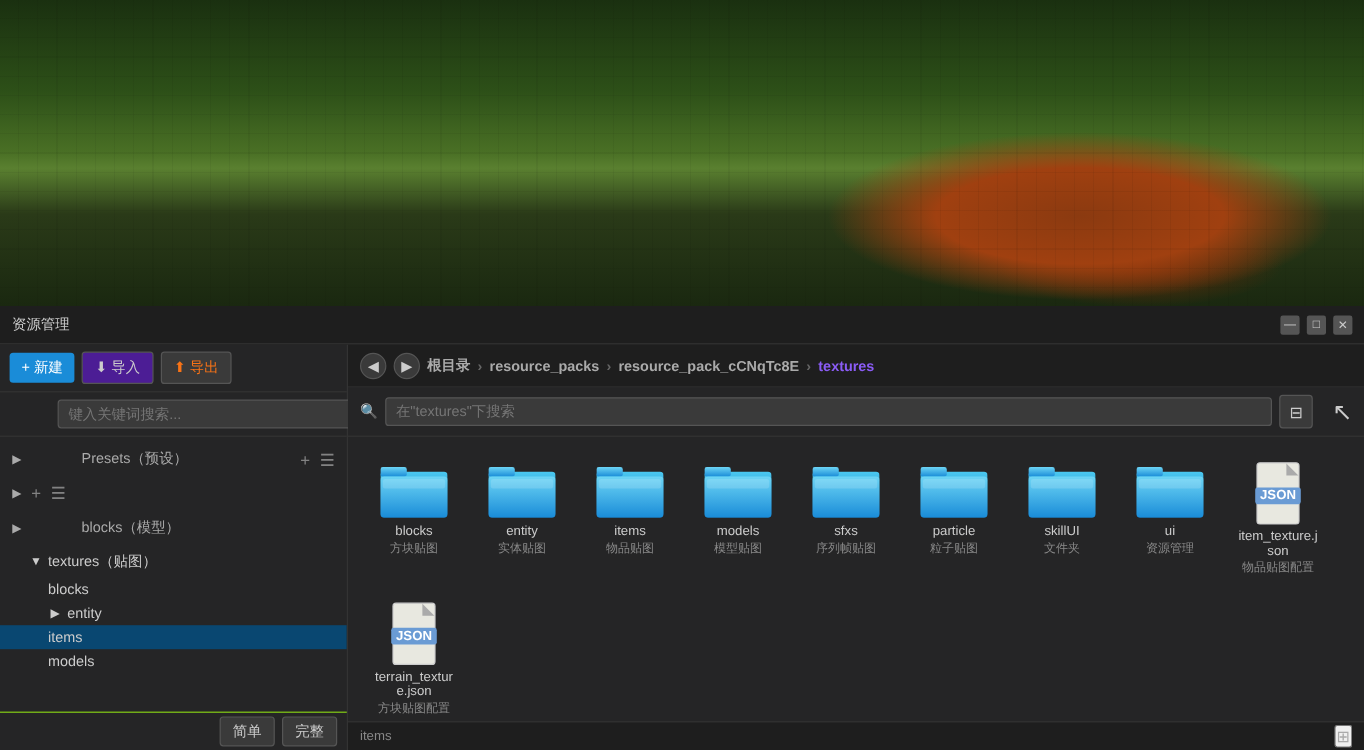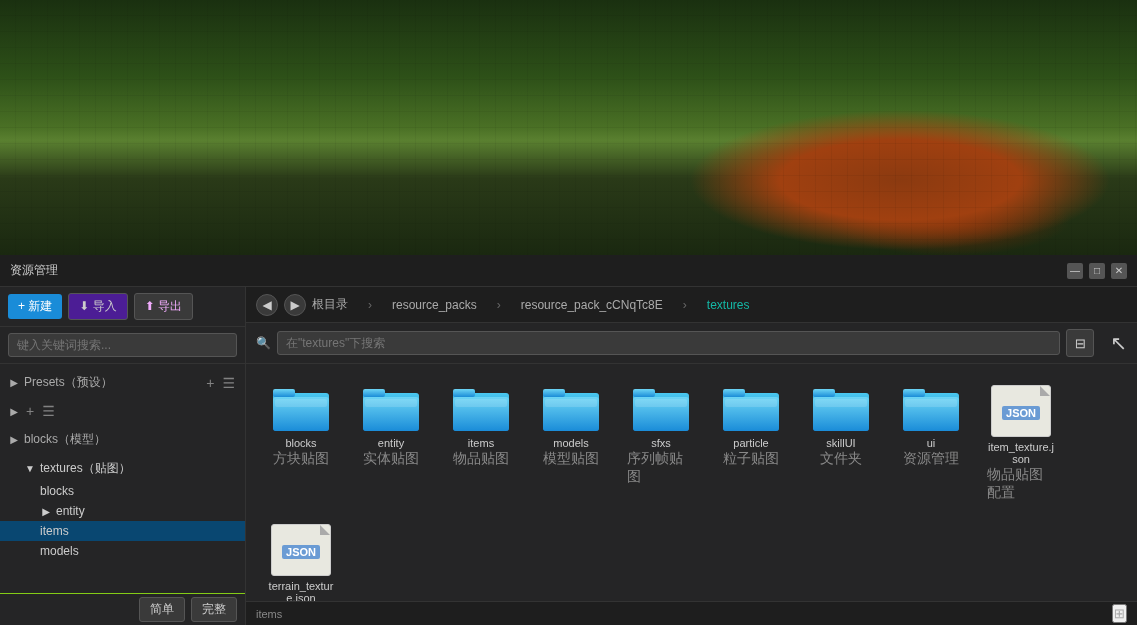--- a/index.html
+++ b/index.html
@@ -75,21 +75,21 @@
 
     
     #content {
       display: flex;
       flex: 1;
       overflow: hidden;
     }
 
     
     #sidebar {
-      width: 246px;
+      width: 290px;
       background: #252526;
       border-right: 1px solid #333;
       display: flex;
       flex-direction: column;
       flex-shrink: 0;
     }
 
     
     #toolbar {
       display: flex;
@@ -105,37 +105,38 @@
       gap: 4px;
       padding: 4px 10px;
       border: none;
       border-radius: 3px;
       cursor: pointer;
       font-size: 12px;
       font-family: 'Microsoft YaHei', sans-serif;
     }
     .btn-new { background: #1a8cd8; color: white; }
     .btn-import { background: #4c1d95; color: #ccc; border: 1px solid #555; }
-    .btn-export { background: #3a3a3a; color: #f0abfc; border: 1px solid #555; }
+    .btn-export { background: #3a3a3a; color: #f97316; border: 1px solid #555; }
 
     
     #sidebar-search {
       padding: 6px 8px;
       border-bottom: 1px solid #333;
       flex-shrink: 0;
     }
     #sidebar-search input {
       width: 100%;
       background: #3a3a3a;
       border: 1px solid #555;
       border-radius: 3px;
       color: #ccc;
       padding: 4px 8px;
       font-size: 12px;
       font-family: 'Microsoft YaHei', sans-serif;
+      margin-left: 40px;
     }
 
     
     #tree {
       flex: 1;
       overflow-y: auto;
       padding: 4px 0;
     }
     #tree::-webkit-scrollbar { width: 6px; }
     #tree::-webkit-scrollbar-track { background: #252526; }
@@ -145,21 +146,21 @@
       padding: 2px 0;
     }
     .tree-section-header {
       display: flex;
       align-items: center;
       padding: 4px 8px;
       color: #aaa;
       font-size: 12px;
       cursor: pointer;
     }
-    .tree-section-label { flex: 1; }
+    .tree-section-label { flex: 1; margin-left: 44px; }
     .tree-section-actions {
       display: flex;
       gap: 4px;
       opacity: 0.7;
     }
     .tree-action-btn {
       background: none;
       border: none;
       color: #aaa;
       cursor: pointer;
@@ -242,27 +243,28 @@
       color: #ccc;
       cursor: pointer;
       display: flex;
       align-items: center;
       justify-content: center;
       font-size: 12px;
     }
     #breadcrumb {
       display: flex;
       align-items: center;
-      gap: 20px;
+      gap: 6px;
       color: #aaa;
       font-size: 12px;
+      font-weight: bold;
     }
     .breadcrumb-sep { color: #666; }
     .breadcrumb-item { color: #aaa; cursor: pointer; }
-    .breadcrumb-item.current { color: #14b8a6; }
+    .breadcrumb-item.current { color: #8b5cf6; }
 
     
     #main-search-bar {
       display: flex;
       align-items: center;
       padding: 6px 10px;
       gap: 6px;
       border-bottom: 1px solid #333;
       flex-shrink: 0;
       background: #252526;
@@ -321,21 +323,21 @@
 
     .folder-icon {
       width: 56px;
       height: 48px;
       position: relative;
       margin-bottom: 4px;
     }
     .folder-icon svg { width: 100%; height: 100%; }
 
     .json-icon {
-      width: 60px;
+      width: 36px;
       height: 52px;
       background: #e8e8e0;
       border-radius: 3px;
       display: flex;
       flex-direction: column;
       align-items: center;
       justify-content: center;
       margin-bottom: 4px;
       position: relative;
       border: 1px solid #ccc;
@@ -361,23 +363,23 @@
       margin-top: 4px;
     }
 
     .file-name {
       font-size: 11px;
       color: #ccc;
       text-align: center;
       word-break: break-all;
     }
     .file-desc {
-      font-size: 14px;
+      font-size: 10px;
       color: #888;
-      text-align: left;
+      text-align: center;
       margin-top: 1px;
     }
 
     
     #status-bar {
       height: 24px;
       background: #1e1e1e;
       border-top: 1px solid #333;
       display: flex;
       align-items: center;

